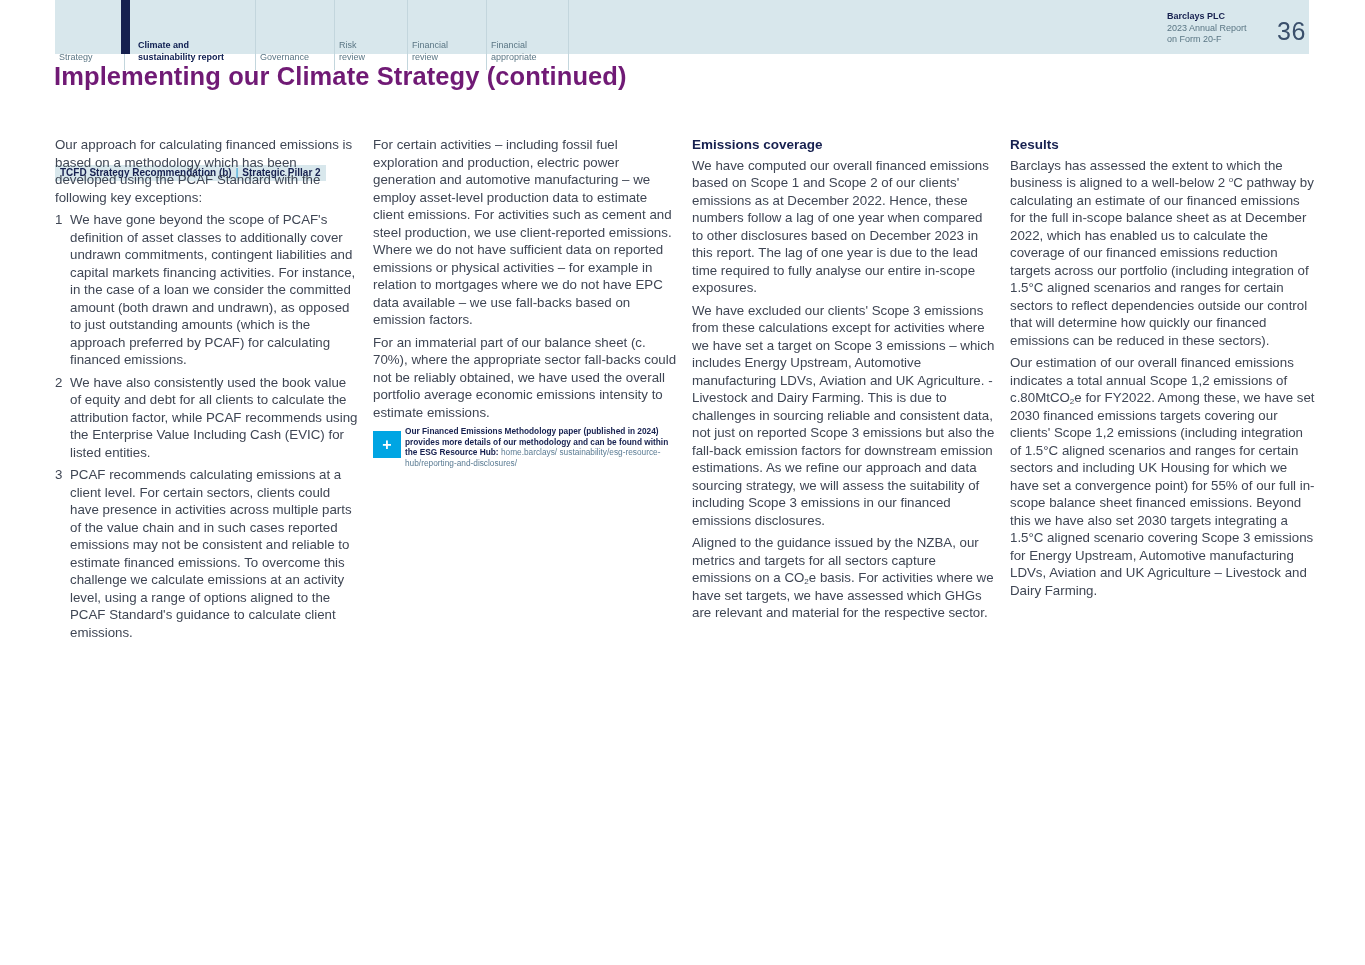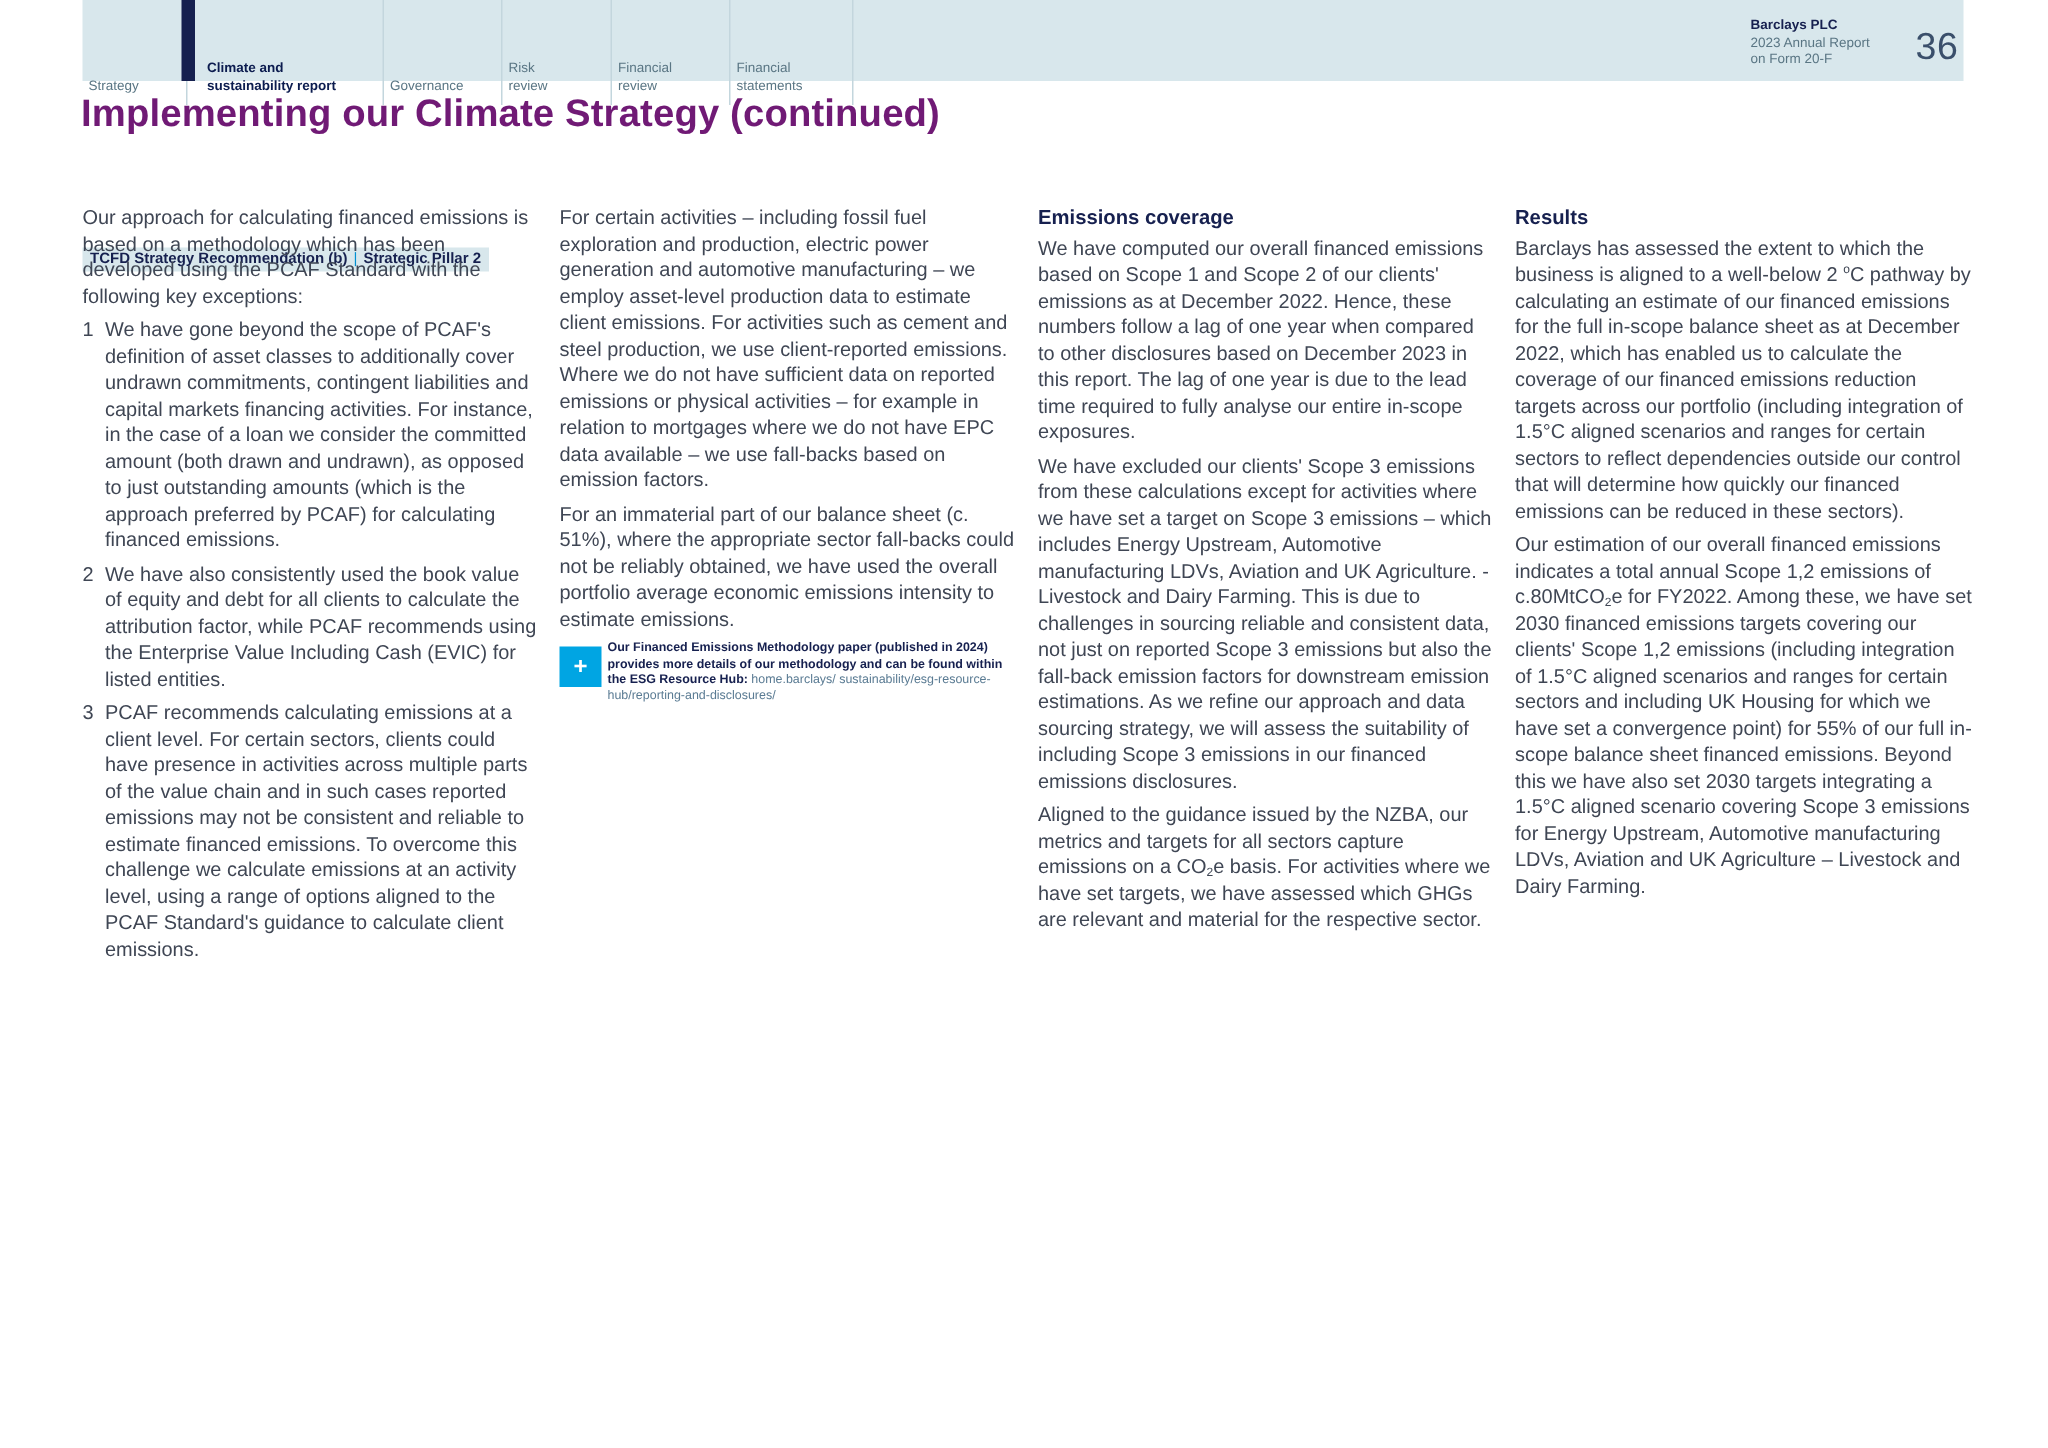--- a/index.html
+++ b/index.html
@@ -89,21 +89,21 @@
   <a class="tab" style="left:280px;width:73px;">
     <span>Risk</span>
     <span>review</span>
   </a>
   <a class="tab" style="left:353px;width:79px;">
     <span>Financial</span>
     <span>review</span>
   </a>
   <a class="tab" style="left:432px;width:82px;">
     <span>Financial</span>
-    <span>statements</span>
+    <span>appropriate</span>
   </a>
 </div>
 
 <div class="brand">
   <div class="plc">Barclays PLC</div>
   <div>2023 Annual Report</div>
   <div>on Form 20-F</div>
 </div>
 <div class="pagenum">36</div>
 
@@ -126,21 +126,21 @@
     </li>
     <li>
       <span class="num">3</span>
       <span>PCAF recommends calculating emissions at a client level. For certain sectors, clients could have presence in activities across multiple parts of the value chain and in such cases reported emissions may not be consistent and reliable to estimate financed emissions.  To overcome this challenge we calculate emissions at an activity level, using a range of options aligned to the PCAF Standard's guidance to calculate client emissions.</span>
     </li>
   </ol>
 </div>
 
 <div class="col" style="left:373px;">
   <p>For certain activities – including fossil fuel exploration and production, electric power generation and automotive manufacturing – we employ asset-level production data to estimate client emissions. For activities such as cement and steel production, we use client-reported emissions. Where we do not have sufficient data on reported emissions or physical activities – for example in relation to mortgages where we do not have EPC data available – we use fall-backs based on emission factors.</p>
-  <p>For an immaterial part of our balance sheet (c. 51%), where the appropriate sector fall-backs could not be reliably obtained, we have used the overall portfolio average economic emissions intensity to estimate emissions.</p>
+  <p>For an immaterial part of our balance sheet (c. 70%), where the appropriate sector fall-backs could not be reliably obtained, we have used the overall portfolio average economic emissions intensity to estimate emissions.</p>
   <div class="callout">
     <div class="plus">+</div>
     <div class="ctext">
       <span>Our Financed Emissions Methodology paper (published in 2024)  provides more details of our methodology and can be found within the ESG Resource Hub:</span>
       <a class="link">home.barclays/ sustainability/esg-resource-hub/reporting-and-disclosures/</a>
     </div>
   </div>
 </div>
 
 <div class="col" style="left:692px;">

